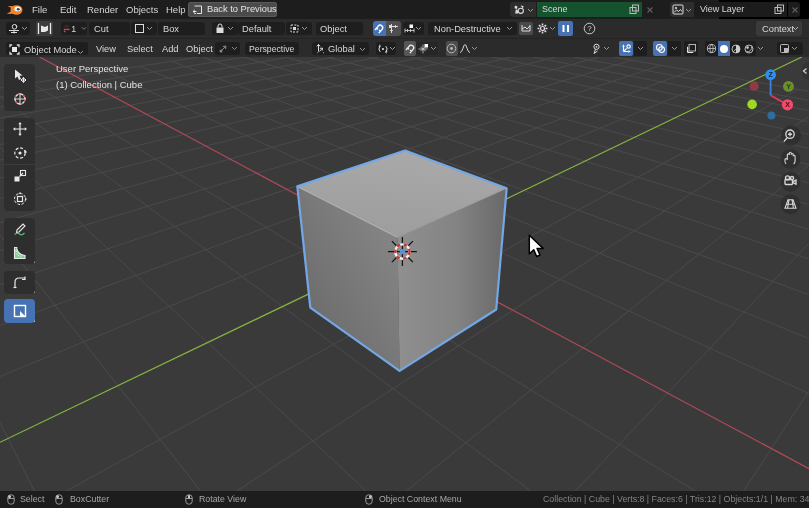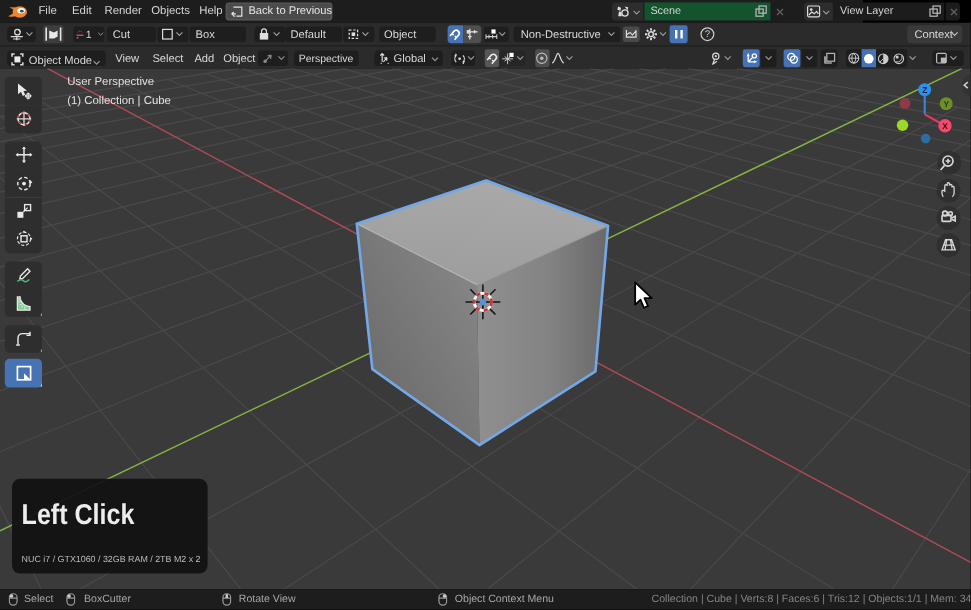--- a/index.html
+++ b/index.html
@@ -593,24 +593,20 @@
 <div class="abs" style="left:3.5px;top:242.3px;width:31.5px;height:23.7px;background:#4772b3;border-radius:4px;">
           <div style="position:absolute;left:8px;top:3.8499999999999996px;">
             <svg width="16" height="16" viewBox="0 0 16 16">
               <rect x="2.5" y="2.5" width="11" height="11" fill="none" stroke="#fff" stroke-width="1.4"></rect>
               <path d="M8,8 L13.5,13.5 H8 Z" fill="#fff"></path>
             </svg>
           </div>
         </div>
       </div>
 
-    <div class="abs" style="left:10px;top:342px;width:163px;height:79px;background:rgba(17,17,17,0.93);border-radius:7px;">
-      <div class="abs" style="left:8px;top:17px;color:#ededed;font-size:24px;font-weight:bold;transform:scaleX(0.87);transform-origin:0 0;white-space:nowrap;">Left Click</div>
-      <div class="abs" style="left:8px;top:62px;color:#bdbdbd;font-size:7.4px;white-space:nowrap;">NUC i7 / GTX1060 / 32GB RAM / 2TB M2 x 2</div>
-    </div>
   </div>
 
   <div id="statusbar" class="abs" style="color:#a8a8a8;font-size:8.8px;white-space:nowrap;overflow:hidden;">
     <svg class="abs" style="left:7px;top:3px" width="8" height="11" viewBox="0 0 8 11">
         <rect x="0.8" y="0.8" width="6.4" height="9.4" rx="3" fill="none" stroke="#999"></rect>
         <path d="M0.8,4.5 h6.4" stroke="#999"></path>
         <rect x="1.2" y="1.2" width="2.8" height="3" rx="1.4" fill="#ccc"></rect>
       </svg>
     <span class="abs" style="left:20px;top:3px">Select</span>
     <svg class="abs" style="left:55px;top:3px" width="8" height="11" viewBox="0 0 8 11">

